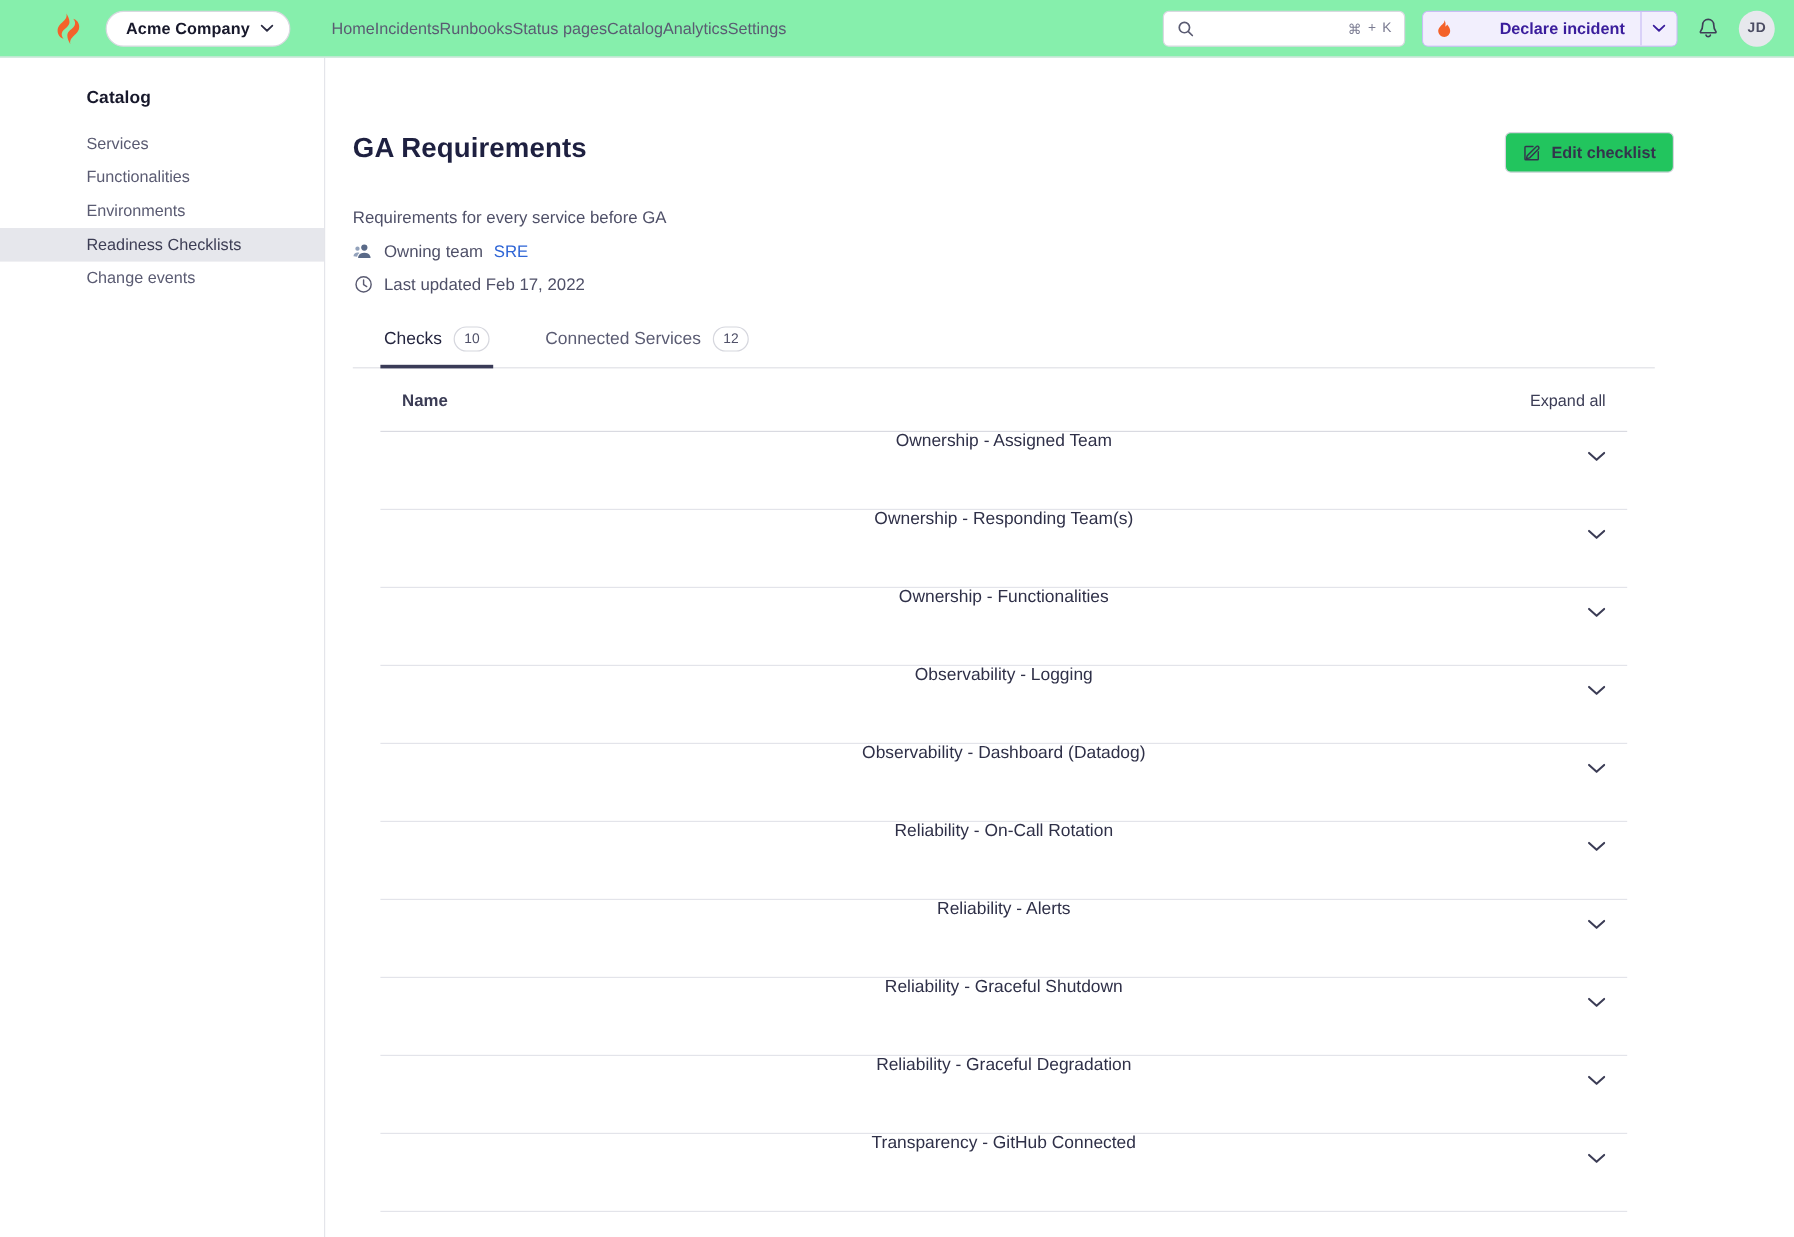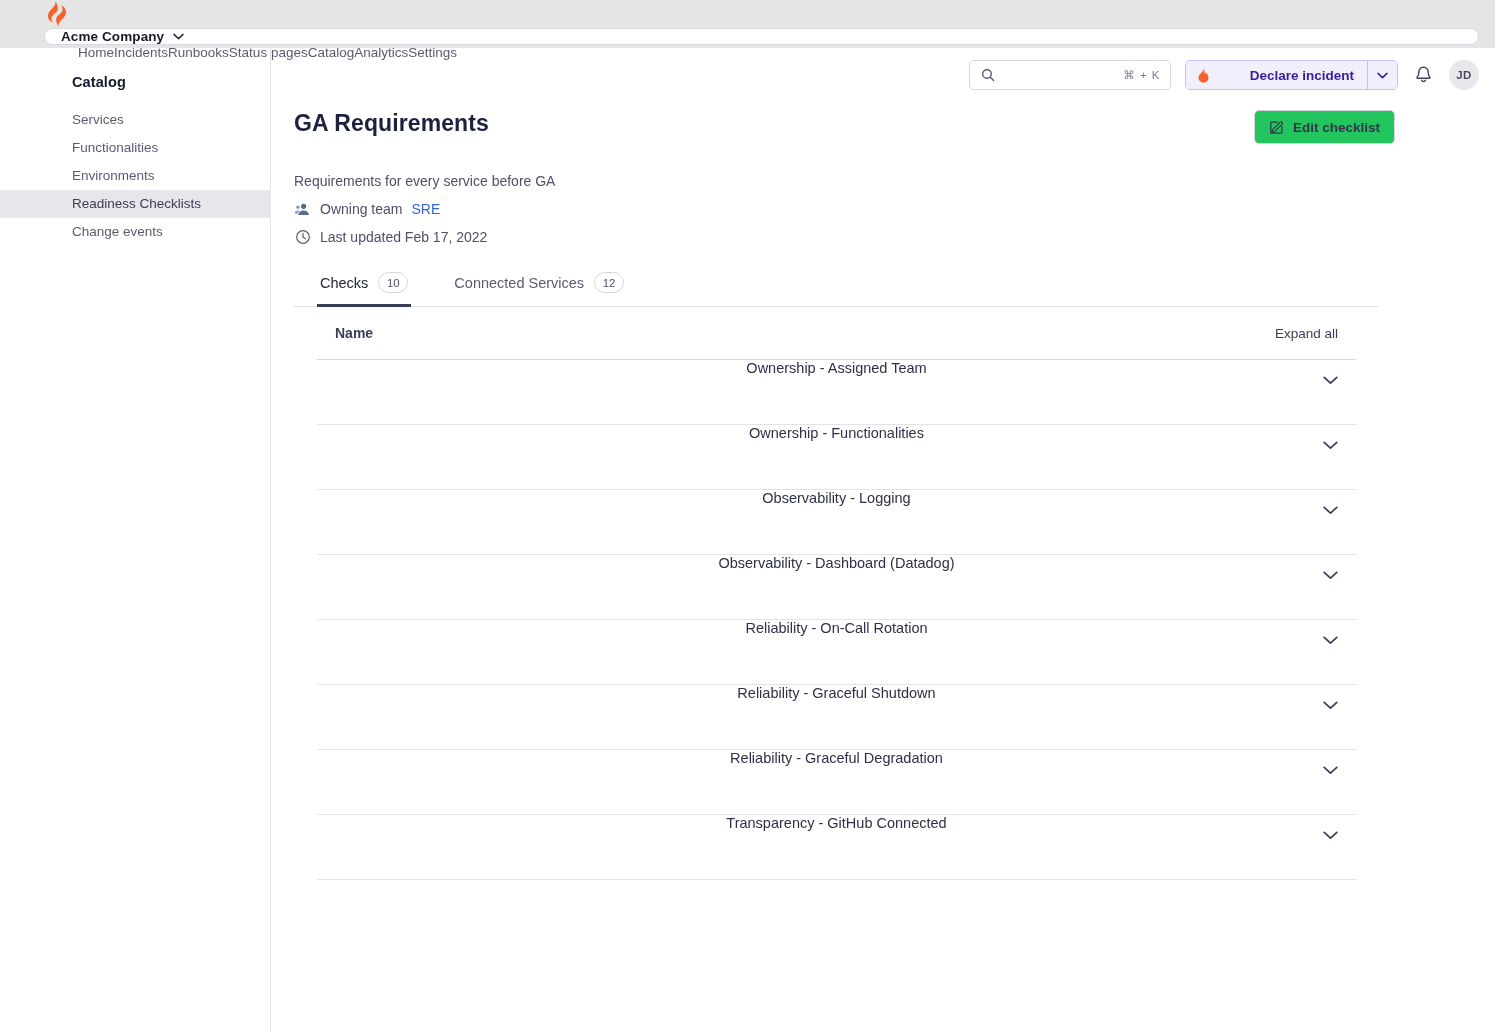--- a/index.html
+++ b/index.html
@@ -13,24 +13,24 @@
     color: #2e2f45;
     -webkit-font-smoothing: antialiased;
   }
 
   
   .topbar {
     height: 48px;
     width: 100%;
     border-bottom: 1px solid #e4e5ea;
     display: flex;
+    align-items: center;
     padding: 0 16px 0 44px;
-    background: #e5e5e5;
+    background: #86efac;
     position: relative;
-    flex-direction: column;
   }
 
   .logo {
     width: 26px; height: 28px;
     flex: 0 0 26px;
     display: block;
     margin-right: 18px;
   }
 
   .org-pill {
@@ -450,20 +450,28 @@
       <div id="rows-host">
   <div class="row">
     <span class="row-name">Ownership - Assigned Team</span>
     <span class="row-chev">
       <svg width="15" height="9" viewBox="0 0 15 9">
                 <path d="M1.2 1.4 7.5 7.2l6.3-5.8" fill="none" stroke="#3b3c55" stroke-width="1.7" stroke-linecap="round" stroke-linejoin="round"></path>
               </svg>
     </span>
   </div>
 
+  <div class="row">
+    <span class="row-name">Ownership - Responding Team(s)</span>
+    <span class="row-chev">
+      <svg width="15" height="9" viewBox="0 0 15 9">
+                <path d="M1.2 1.4 7.5 7.2l6.3-5.8" fill="none" stroke="#3b3c55" stroke-width="1.7" stroke-linecap="round" stroke-linejoin="round"></path>
+              </svg>
+    </span>
+  </div>
 
   <div class="row">
     <span class="row-name">Ownership - Functionalities</span>
     <span class="row-chev">
       <svg width="15" height="9" viewBox="0 0 15 9">
                 <path d="M1.2 1.4 7.5 7.2l6.3-5.8" fill="none" stroke="#3b3c55" stroke-width="1.7" stroke-linecap="round" stroke-linejoin="round"></path>
               </svg>
     </span>
   </div>
 
@@ -487,20 +495,28 @@
 
   <div class="row">
     <span class="row-name">Reliability - On-Call Rotation</span>
     <span class="row-chev">
       <svg width="15" height="9" viewBox="0 0 15 9">
                 <path d="M1.2 1.4 7.5 7.2l6.3-5.8" fill="none" stroke="#3b3c55" stroke-width="1.7" stroke-linecap="round" stroke-linejoin="round"></path>
               </svg>
     </span>
   </div>
 
+  <div class="row">
+    <span class="row-name">Reliability - Alerts</span>
+    <span class="row-chev">
+      <svg width="15" height="9" viewBox="0 0 15 9">
+                <path d="M1.2 1.4 7.5 7.2l6.3-5.8" fill="none" stroke="#3b3c55" stroke-width="1.7" stroke-linecap="round" stroke-linejoin="round"></path>
+              </svg>
+    </span>
+  </div>
 
   <div class="row">
     <span class="row-name">Reliability - Graceful Shutdown</span>
     <span class="row-chev">
       <svg width="15" height="9" viewBox="0 0 15 9">
                 <path d="M1.2 1.4 7.5 7.2l6.3-5.8" fill="none" stroke="#3b3c55" stroke-width="1.7" stroke-linecap="round" stroke-linejoin="round"></path>
               </svg>
     </span>
   </div>
 

